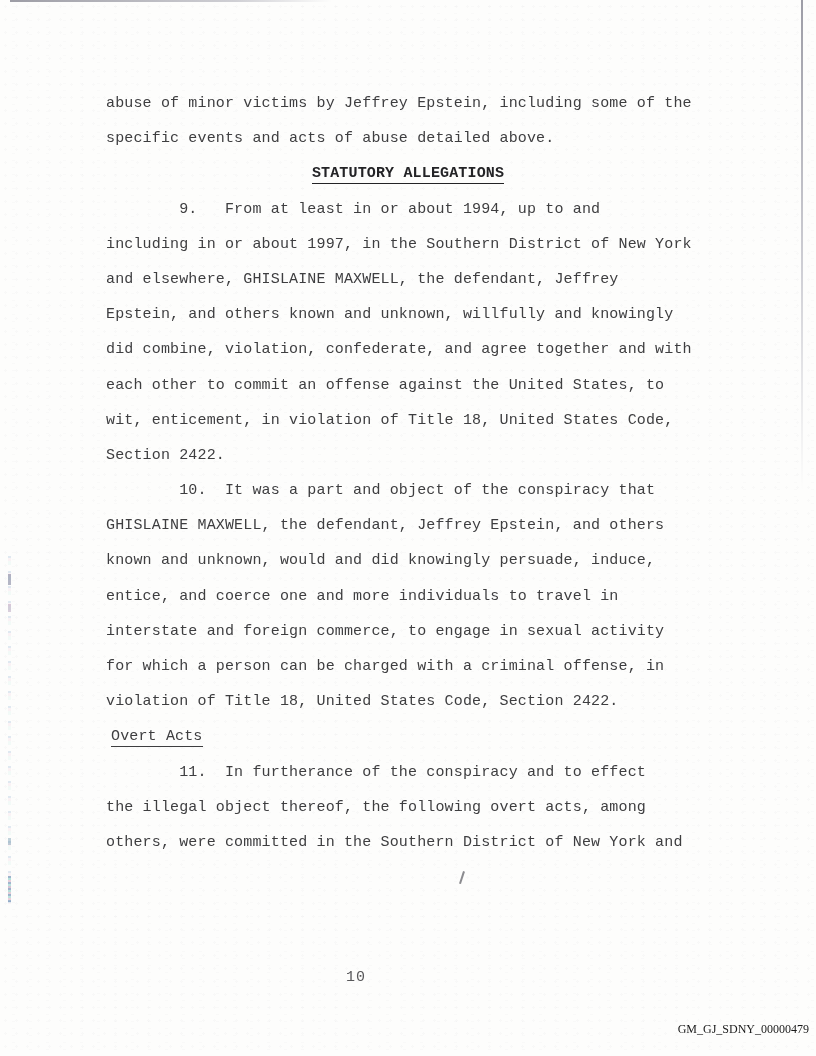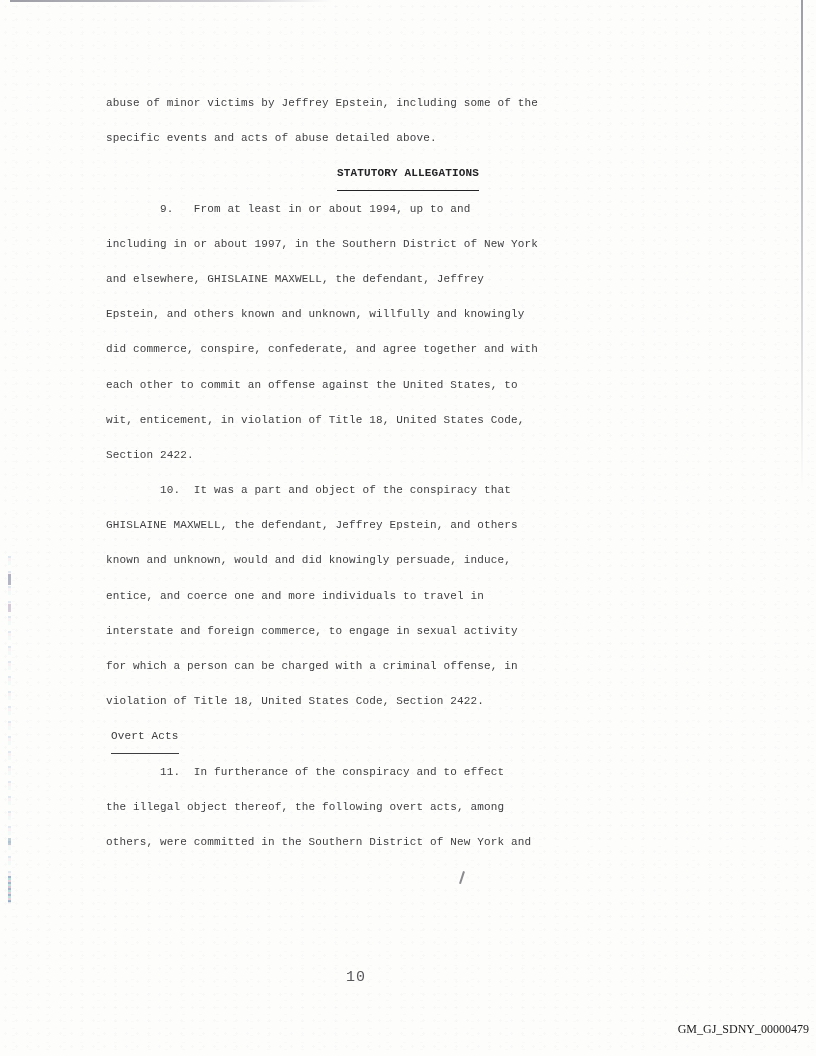--- a/index.html
+++ b/index.html
@@ -59,39 +59,39 @@
   
   .text-block {
     position: absolute;
     left: 106px;
     top: 86px;
     width: 594px;
     color: var(--ink, #3e3e40);
   }
   .line {
     white-space: pre;
-    font-size: 11px;
+    font-size: 15px;
     letter-spacing: 0.15px;
     line-height: 35.2px;
     height: 35.2px;
     font-family: Liberation Mono, monospace;
   }
   .line.heading-bold {
     text-align: center;
     font-weight: bold;
     color: var(--heading-ink, #232326);
     transform: translateX(5px);
   }
   .line.heading {
     text-align: left;
     transform: translateX(5px);
   }
   .underline {
     border-bottom: 1.6px solid currentColor;
-    padding-bottom: 11px;
+    padding-bottom: 1px;
   }
   .page-number {
     position: absolute;
     top: 969px;
     left: 0;
     width: 712px;
     text-align: center;
     font-size: 15px;
     letter-spacing: 1px;
     color: var(--page-number-ink, #58585a);
@@ -119,21 +119,21 @@
   <div class="artifact stray-mark"></div>
 
   <div class="text-block">
       <div class="line body">abuse of minor victims by Jeffrey Epstein, including some of the</div>
       <div class="line body">specific events and acts of abuse detailed above.</div>
       <div class="line heading-bold"><span class="underline">STATUTORY ALLEGATIONS</span></div>
       <div class="line body">        9.   From at least in or about 1994, up to and</div>
       <div class="line body">including in or about 1997, in the Southern District of New York</div>
       <div class="line body">and elsewhere, GHISLAINE MAXWELL, the defendant, Jeffrey</div>
       <div class="line body">Epstein, and others known and unknown, willfully and knowingly</div>
-      <div class="line body">did commerce, conspire, confederate, and agree together and with</div>
+      <div class="line body">did combine, violation, confederate, and agree together and with</div>
       <div class="line body">each other to commit an offense against the United States, to</div>
       <div class="line body">wit, enticement, in violation of Title 18, United States Code,</div>
       <div class="line body">Section 2422.</div>
       <div class="line body">        10.  It was a part and object of the conspiracy that</div>
       <div class="line body">GHISLAINE MAXWELL, the defendant, Jeffrey Epstein, and others</div>
       <div class="line body">known and unknown, would and did knowingly persuade, induce,</div>
       <div class="line body">entice, and coerce one and more individuals to travel in</div>
       <div class="line body">interstate and foreign commerce, to engage in sexual activity</div>
       <div class="line body">for which a person can be charged with a criminal offense, in</div>
       <div class="line body">violation of Title 18, United States Code, Section 2422.</div>

